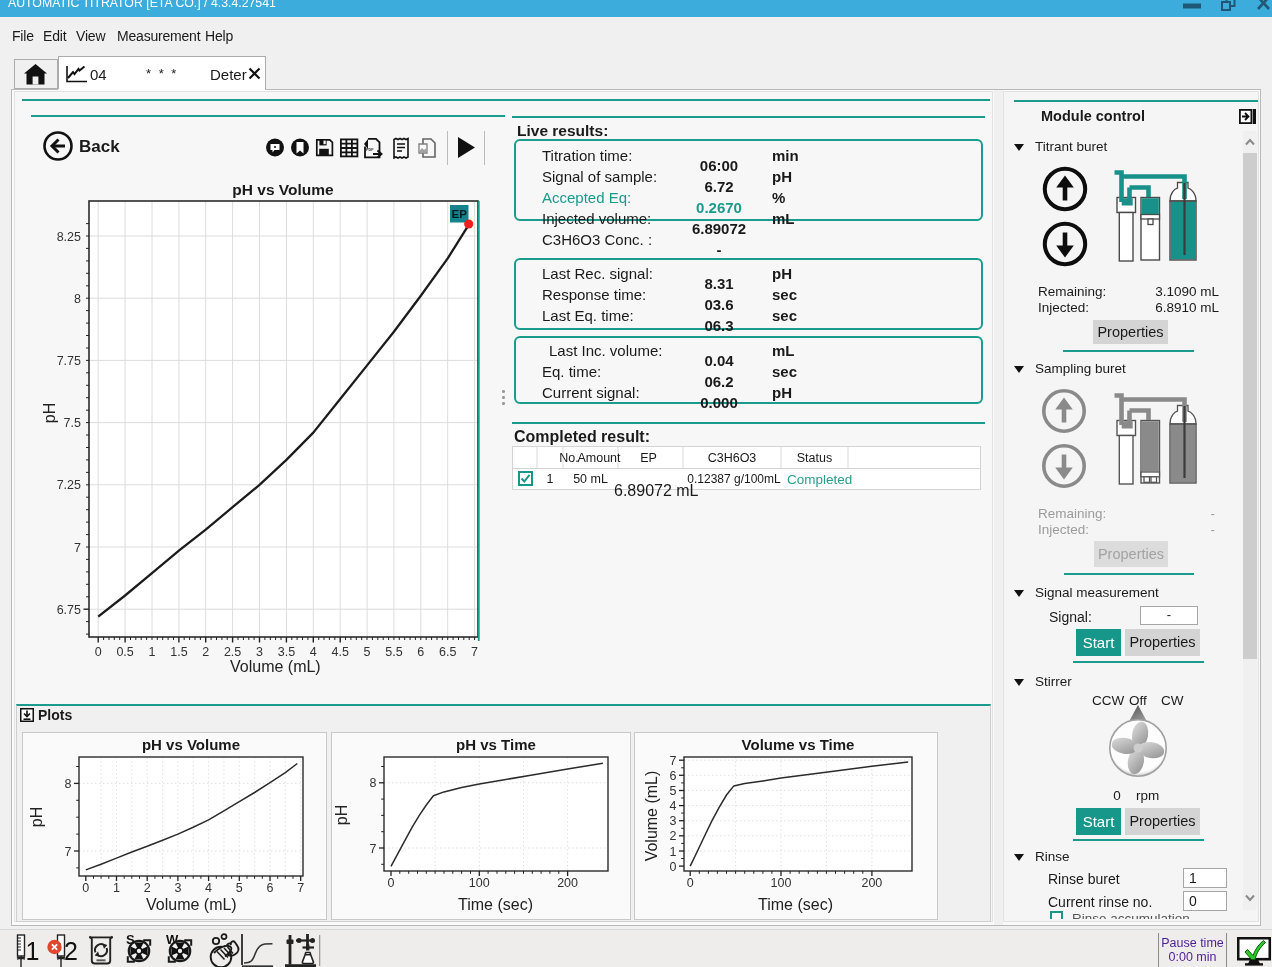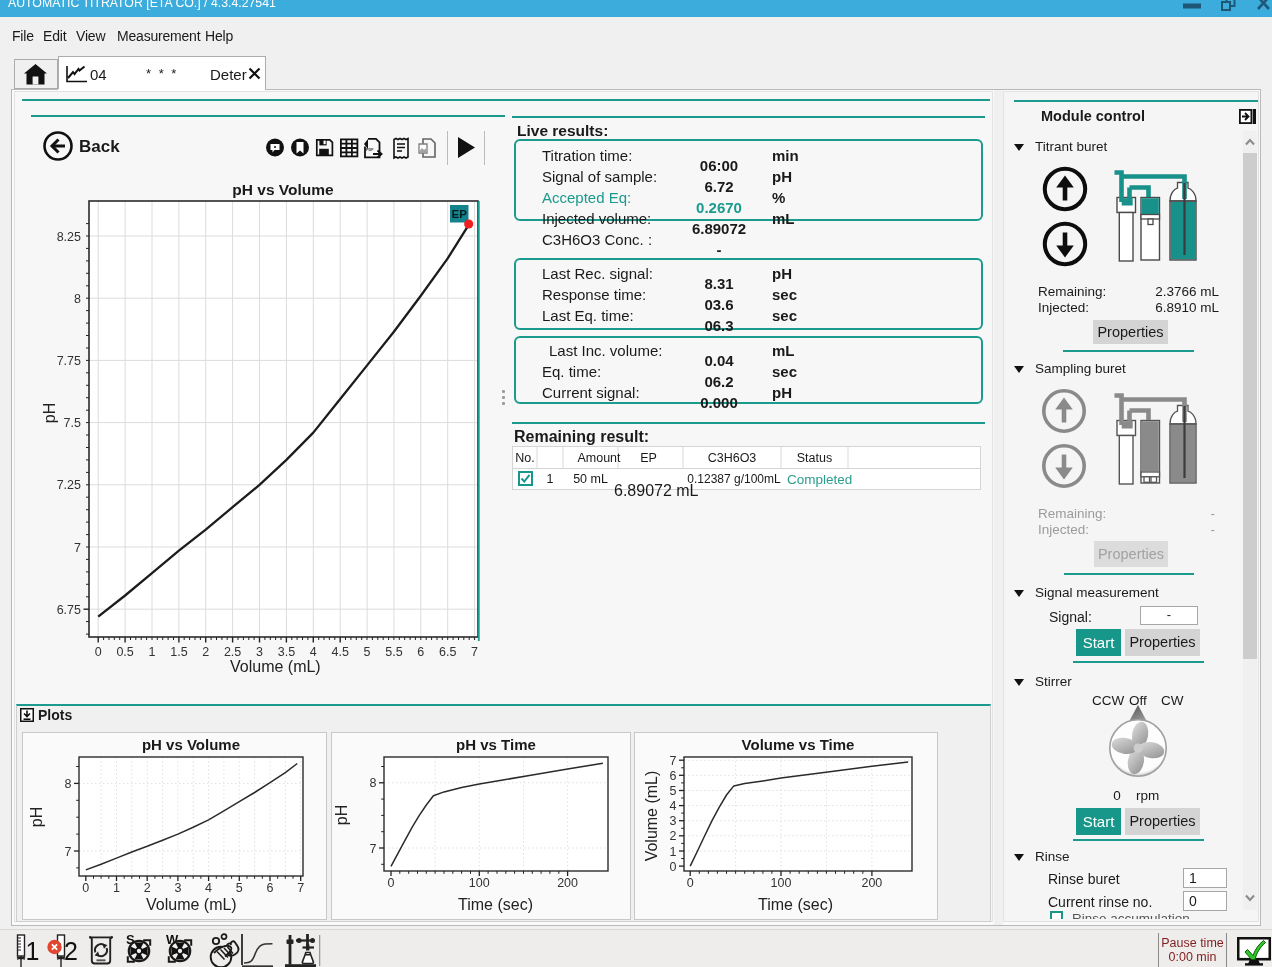--- a/index.html
+++ b/index.html
@@ -335,34 +335,34 @@
 <div class="lr-unit" style="top:4px;">mL</div>
 <div class="lr-label" style="top:25px;">Eq. time:</div>
 <div class="lr-val" style="top:25px;">06.2</div>
 <div class="lr-unit" style="top:25px;">sec</div>
 <div class="lr-label" style="top:46px;">Current signal:</div>
 <div class="lr-val" style="top:46px;">0.000</div>
 <div class="lr-unit" style="top:46px;">pH</div>
 </div>
 
 <div class="tealline" style="left:512px; top:422px; width:473px;"></div>
-<div class="abs" style="left:514px; top:428px; font-size:16px; font-weight:bold;">Remaining result:</div>
+<div class="abs" style="left:514px; top:428px; font-size:16px; font-weight:bold;">Completed result:</div>
 <div class="abs" style="left:512px; top:446px; width:469px; height:44px; background:#fff; border:1px solid #d4d4d4;"></div>
 <div class="abs" style="left:512px; top:468px; width:469px; height:1px; background:#d4d4d4;"></div>
 <svg class="abs" style="left:512px; top:446px;" width="469" height="23" viewBox="0 0 469 23">
   <g stroke="#d9d9d9" stroke-width="1">
     <line x1="25" y1="1" x2="25" y2="22"></line>
       <line x1="51" y1="1" x2="51" y2="22"></line>
     <line x1="106" y1="1" x2="106" y2="22"></line>
       <line x1="171" y1="1" x2="171" y2="22"></line>
     <line x1="269" y1="1" x2="269" y2="22"></line>
       <line x1="336" y1="1" x2="336" y2="22"></line>
   </g>
 </svg>
-<div class="acell" style="left:512px; top:451px; width:26px;">No.</div>
+<div class="acell" style="left:556px; top:451px; width:26px;">No.</div>
 <div class="acell" style="left:563px; top:451px; width:72px;">Amount</div>
 <div class="acell" style="left:616px; top:451px; width:65px;">EP</div>
 <div class="acell" style="left:683px; top:451px; width:98px;">C3H6O3</div>
 <div class="acell" style="left:781px; top:451px; width:67px;">Status</div>
 <div class="abs" style="left:518px; top:471px; width:15px; height:15px; border:2px solid #17978a; background:#fff;">
   <svg width="11" height="11" viewBox="0 0 11 11">
       <path d="M 1.5 5.5 L 4.3 8.5 L 9.5 1.8" stroke="#17978a" stroke-width="2" fill="none"></path>
     </svg>
 </div>
 <div class="acell" style="left:537px; top:472px; width:26px;">1</div>
@@ -609,21 +609,21 @@
 
   <g stroke="#18918a" stroke-width="4.6" fill="none">
     <path d="M 6.5 9.5 L 13.5 9.5 L 13.5 39"></path>
     <path d="M 13.5 13.5 L 76.5 13.5 L 76.5 36"></path>
     <path d="M 21.5 24.5 L 40.5 24.5 L 40.5 34"></path>
     <path d="M 21.5 24.5 L 21.5 40"></path>
   </g>
   <line x1="76.5" y1="20" x2="76.5" y2="92" stroke="#3b3b3b" stroke-width="2.2"></line>
 </svg>
 <div class="sideval" style="left:1038px; top:284px;">Remaining:</div>
-<div class="sideval" style="left:1119px; top:284px; width:100px; text-align:right;">2.3766 mL</div>
+<div class="sideval" style="left:1119px; top:284px; width:100px; text-align:right;">3.1090 mL</div>
 <div class="sideval" style="left:1038px; top:300px;">Injected:</div>
 <div class="sideval" style="left:1119px; top:300px; width:100px; text-align:right;">6.8910 mL</div>
 <div class="btn" style="left:1093px; top:320px; width:75px; height:24px; line-height:24px;">Properties</div>
 <div class="underline-teal" style="left:1063px; top:350px; width:131px;"></div>
 
 <div class="tri" style="left:1014px; top:366px;"></div>
 <div class="sechead" style="left:1035px; top:361px;">Sampling buret</div>
 <svg class="abs" style="left:1039px; top:386px;" width="50" height="105" viewBox="0 0 50 105">
   <circle cx="25" cy="25" r="20.2" fill="none" stroke="#8a8a8a" stroke-width="3.6"></circle>
   <path d="M 25 36.5 L 25 21" stroke="#8a8a8a" stroke-width="4.6" fill="none"></path>
@@ -809,19 +809,19 @@
     <path d="M 20.5 14.5 h 11.5" stroke="#222" stroke-width="2.2"></path>
     <rect x="24" y="11.5" width="3.4" height="6" fill="#222"></rect>
     <path d="M 23.8 19.5 l -0.7 2.3 h 5.6 l -0.7 -2.3 z M 23.1 21.8 l -2.6 6.8 q -0.7 1.9 1.4 1.9 h 8 q 2.1 0 1.4 -1.9 l -2.6 -6.8" fill="#fff" stroke="#222" stroke-width="1.6"></path>
   </g>
   <rect x="309" y="3" width="1.3" height="31" fill="#999"></rect>
 </svg>
 
 <rect class="abs" style="left:1158px; top:933px; width:1px; height:34px; background:#8a8a8a;"></rect>
 <div class="abs" style="left:1158px; top:933px; width:1px; height:34px; background:#8a8a8a;"></div>
 <div class="abs" style="left:1226px; top:933px; width:1px; height:34px; background:#8a8a8a;"></div>
-<div class="abs" style="left:1159px; top:936px; width:67px; text-align:center; font-size:12.5px; color:#7f1d1d;">Pause time<br>0:00 min</div>
+<div class="abs" style="left:1159px; top:936px; width:67px; text-align:center; font-size:12.5px; color:#4c1d95;">Pause time<br>0:00 min</div>
 <svg class="abs" style="left:1237px; top:937px;" width="34" height="29" viewBox="0 0 34 29">
   <rect x="1.2" y="1.2" width="31.6" height="21" fill="#fff" stroke="#111" stroke-width="2.6"></rect>
   <polygon points="13,22 21,22 23,27 11,27" fill="#111"></polygon>
   <rect x="8" y="26.2" width="18" height="2.4" fill="#111"></rect>
   <path d="M 10.5 12.5 L 16 18.5 C 18 12.5 21.5 7.5 26.5 3.5 L 28.5 5.5 C 23 10.5 19.5 16 18 22.5 L 14.5 22.5 L 8 15 Z" fill="#2ec72b" stroke="#0a5d0a" stroke-width="1"></path>
 </svg>
 
 </body></html>

